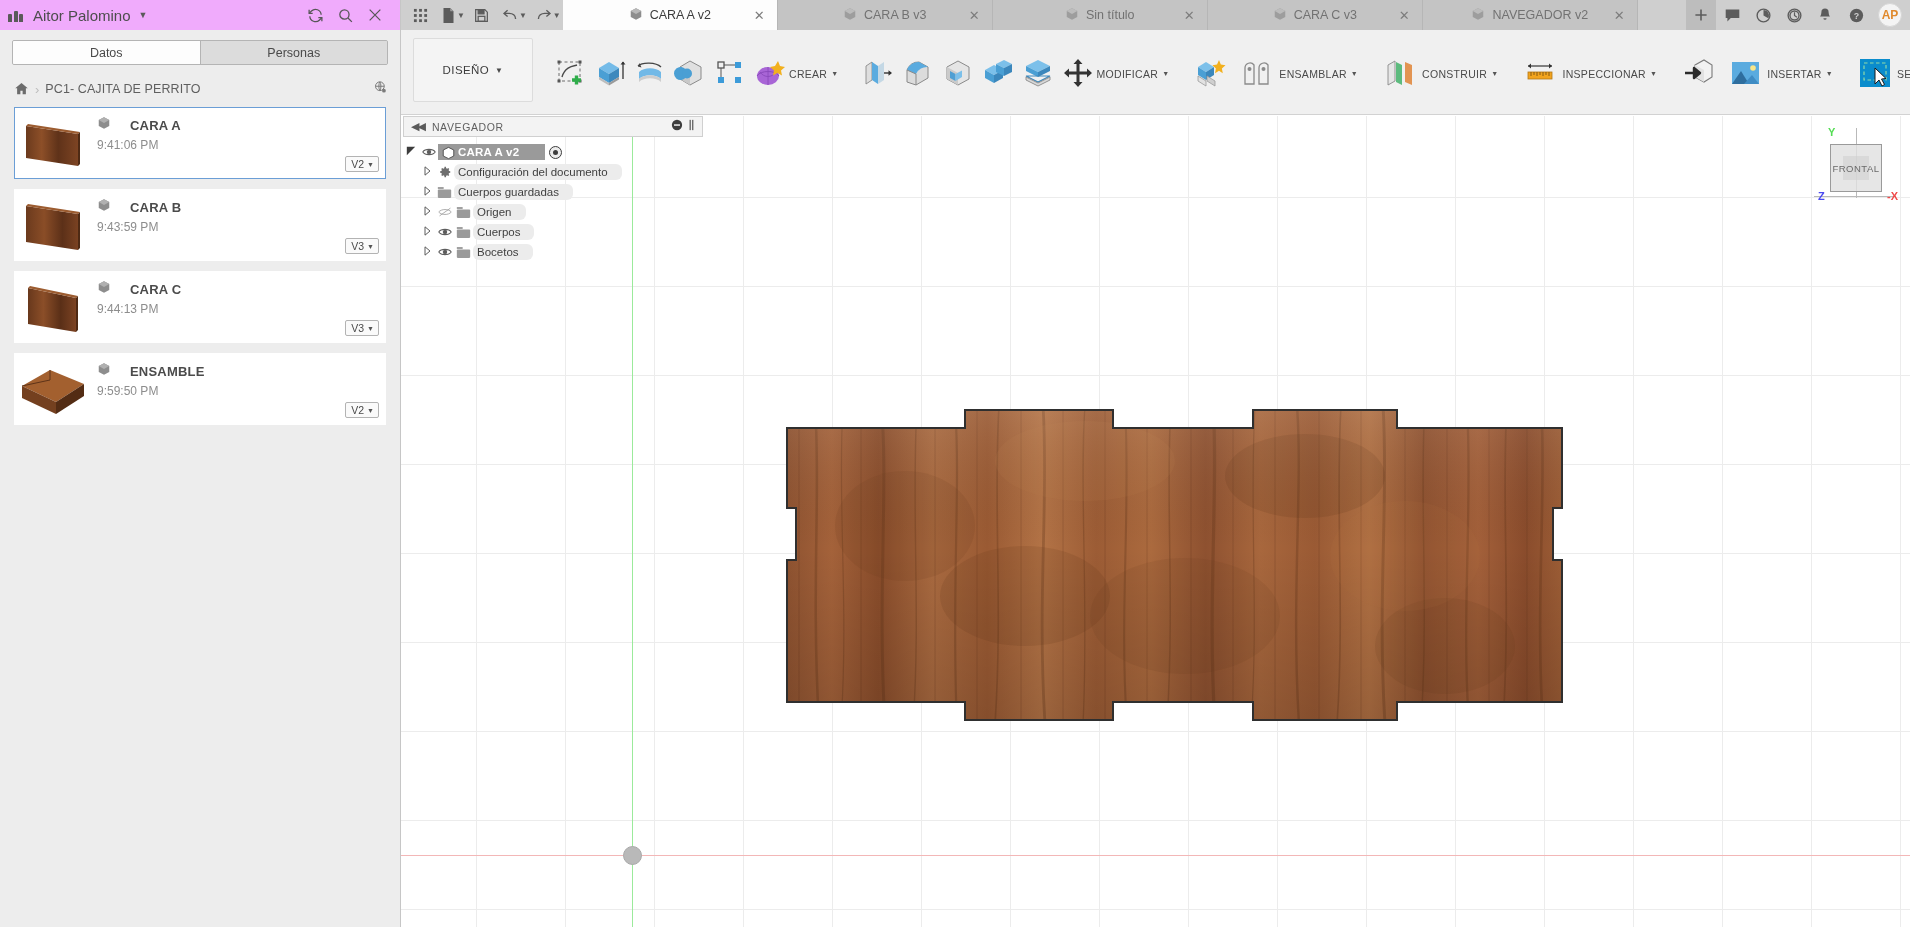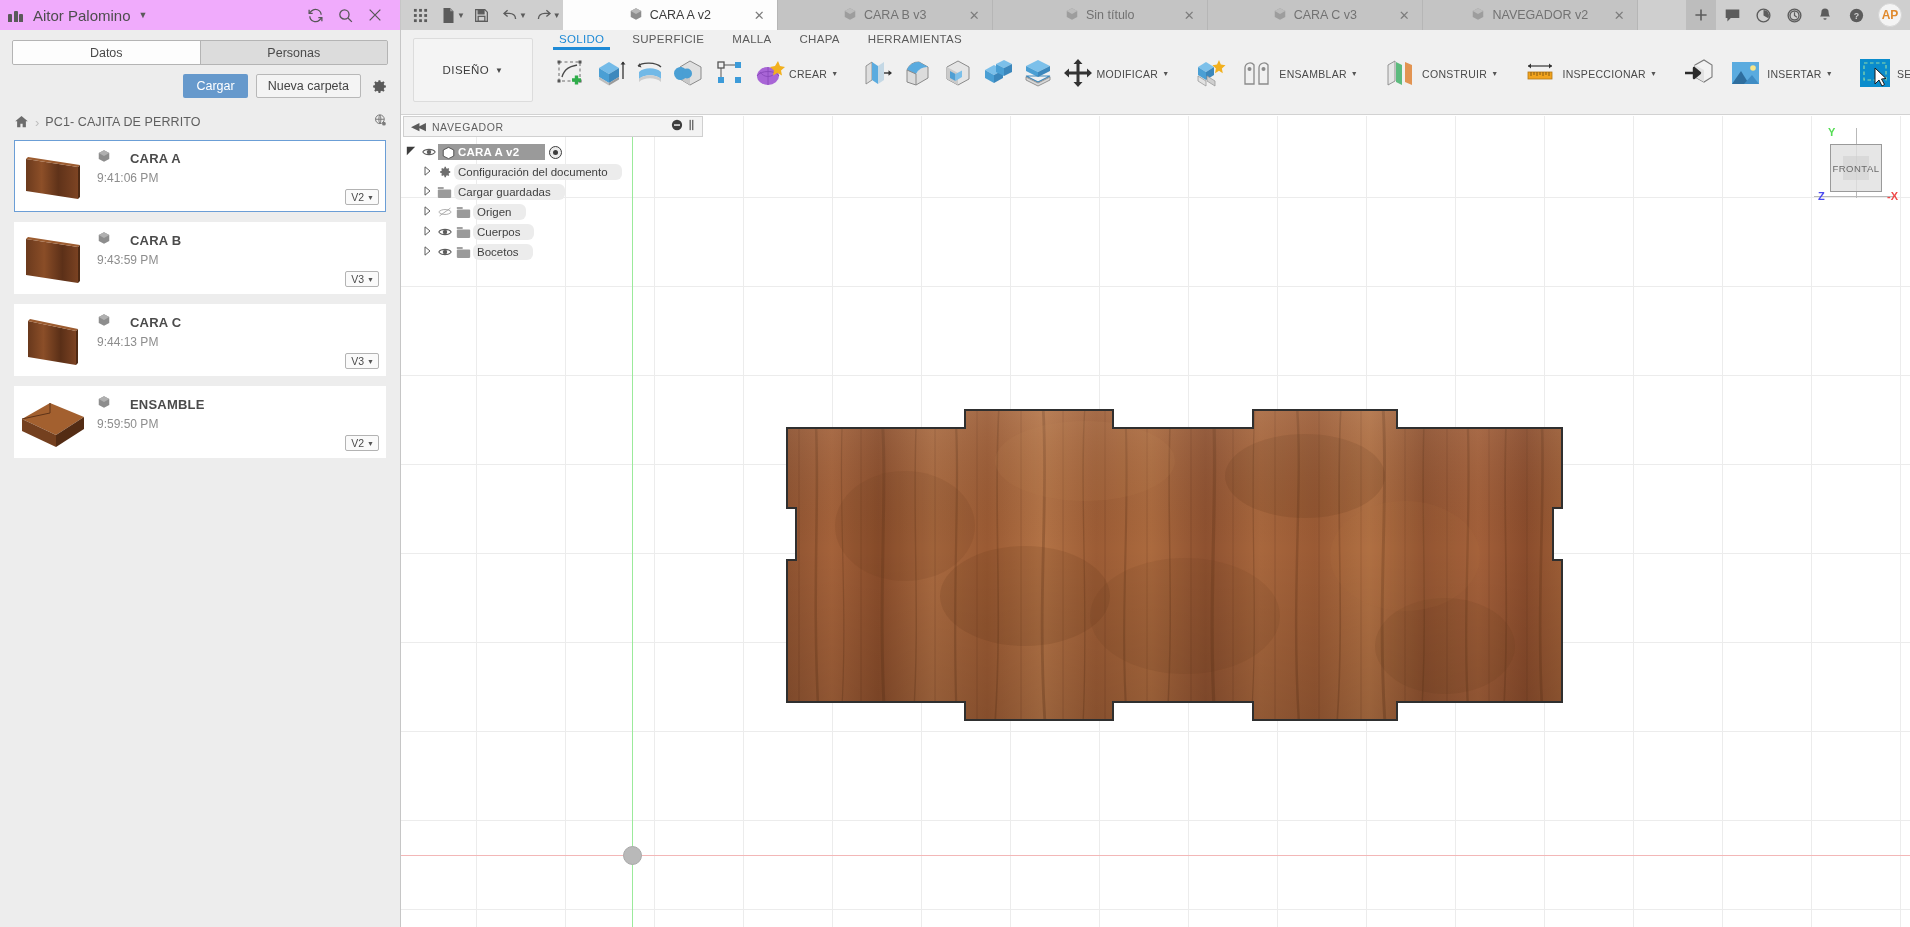--- a/index.html
+++ b/index.html
@@ -295,30 +295,20 @@
           <path d="M4 4 L20 20 M20 4 L4 20"></path>
         </svg>
       </span>
     </div>
 
     <div id="dp-tabs">
       <div class="dp-tab active">Datos</div>
       <div class="dp-tab">Personas</div>
     </div>
 
-    <div id="dp-actions">
-      <button id="btn-cargar">Cargar</button>
-      <button id="btn-nueva-carpeta">Nueva carpeta</button>
-      <span id="dp-gear">
-        <svg width="17" height="17" viewBox="0 0 24 24" fill="currentColor">
-          <path d="M12 8.2a3.8 3.8 0 1 0 0 7.6 3.8 3.8 0 0 0 0-7.6zm0 6a2.2 2.2 0 1 1 0-4.4 2.2 2.2 0 0 1 0 4.4z"></path>
-          <path d="M21 13.3v-2.6l-2.3-.4a6.9 6.9 0 0 0-.8-1.9l1.3-1.9-1.8-1.8-1.9 1.3a6.9 6.9 0 0 0-1.9-.8L13.2 3h-2.6l-.4 2.2a6.9 6.9 0 0 0-1.9.8L6.4 4.7 4.6 6.5l1.3 1.9a6.9 6.9 0 0 0-.8 1.9L3 10.7v2.6l2.1.4c.2.7.4 1.3.8 1.9l-1.3 1.9 1.8 1.8 1.9-1.3c.6.4 1.2.6 1.9.8l.4 2.2h2.6l.4-2.2c.7-.2 1.3-.4 1.9-.8l1.9 1.3 1.8-1.8-1.3-1.9c.4-.6.6-1.2.8-1.9l2.3-.4z"></path>
-        </svg>
-      </span>
-    </div>
 
     <div id="dp-breadcrumb">
       <span class="bc-home">
         <svg width="15" height="15" viewBox="0 0 24 24" fill="currentColor">
           <path d="M12 3 L2 11.5 h3 V21 h5.2 v-5.4h3.6V21H19V11.5h3z"></path>
         </svg>
       </span>
       <span class="bc-sep">›</span>
       <span id="bc-path">PC1- CAJITA DE PERRITO</span>
       <span id="bc-spacer"></span>
@@ -610,27 +600,20 @@
       </div>
     </div>
 
     <div id="ribbon">
 
       <div id="diseno-btn">
         <span>DISEÑO</span>
         <span class="d-caret">▼</span>
       </div>
 
-      <div id="ribbon-tabs">
-        <div class="rtab active">SOLIDO</div>
-        <div class="rtab">SUPERFICIE</div>
-        <div class="rtab">MALLA</div>
-        <div class="rtab">CHAPA</div>
-        <div class="rtab">HERRAMIENTAS</div>
-      </div>
 
       <div id="ribbon-groups">
 
         <div class="rgroup">
           <div class="ricons">
             <span class="ritem">
               <svg width="30" height="30" viewBox="0 0 30 30">
                 <rect x="4" y="4" width="21" height="19" fill="none" stroke="#6d6d6d" stroke-width="1" stroke-dasharray="3 2.5"></rect>
                 <path d="M7 19 C10 8, 19 8, 22 7" fill="none" stroke="#4a4a4a" stroke-width="1.4"></path>
                 <rect x="2.5" y="2.5" width="3" height="3" fill="#555"></rect>
@@ -1029,21 +1012,21 @@
               <svg width="9" height="10" viewBox="0 0 10 12" fill="none" stroke="#5d5d5d" stroke-width="1.2">
                   <path d="M2 1 L8 6 L2 11 Z"></path>
                 </svg>
             </span>
             <span class="nav-ficon">
               <svg width="15" height="13" viewBox="0 0 18 15" fill="#9a9a9a">
                 <rect x="1" y="1" width="7" height="2.2"></rect>
                   <rect x="1" y="4" width="16" height="10" rx="1"></rect>
               </svg>
             </span>
-            <span class="nav-label">Cargar guardadas</span>
+            <span class="nav-label">Cuerpos guardadas</span>
           </div>
 
           <div class="nav-row" style="padding-left:16px;">
             <span class="nav-arrow">
               <svg width="9" height="10" viewBox="0 0 10 12" fill="none" stroke="#5d5d5d" stroke-width="1.2">
                   <path d="M2 1 L8 6 L2 11 Z"></path>
                 </svg>
             </span>
             <span class="nav-eye off">
               <svg width="14" height="12" viewBox="0 0 18 12" fill="none" stroke="currentColor" stroke-width="1.2">

